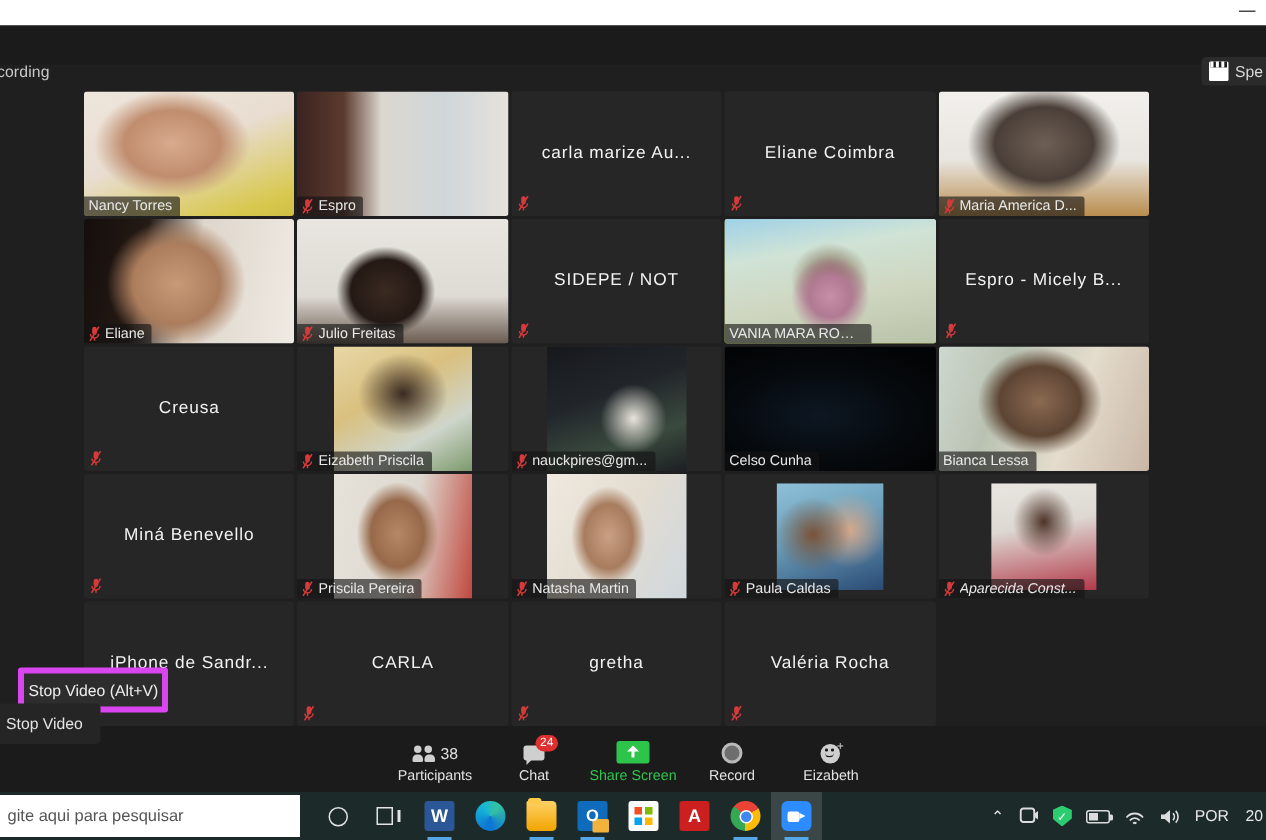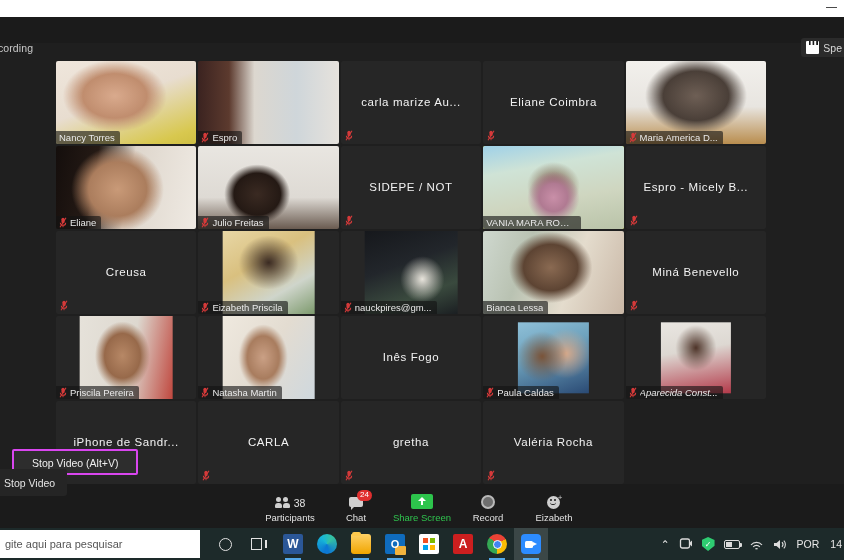--- a/index.html
+++ b/index.html
@@ -186,22 +186,22 @@
   }
 
   
   .stopvideo-btn {
     position:absolute; left:-8px; bottom:32px;
     background:#252525; padding:4px 12px 5px 12px; border-radius:3px;
   }
   .stopvideo-btn .t { font-size:10.5px; color:#e4e4e4; white-space:nowrap; }
   .tooltip {
     position:absolute; left:12px; bottom:53px;
-    background:#2d2d2d; border:2px solid #d946ef;
-    padding:2px 18px; border-radius:2px;
+    background:#2d2d2d; border:4px solid #d946ef;
+    padding:2px 3px; border-radius:2px;
   }
   .tooltip .t { font-size:10.5px; color:#efefef; white-space:nowrap; }
 
   
   .taskbar {
     position:absolute; left:0; bottom:0; width:844px; height:32px;
     background:#1d2a2a;
     display:flex; align-items:center;
   }
   .search-box {
@@ -432,20 +432,26 @@
               <rect x="3" y="1" width="4" height="7" rx="2" fill="#d63a3a"></rect>
               <path d="M1.6 7.2a3.4 3.4 0 0 0 6.8 0" fill="none" stroke="#d63a3a" stroke-width="1.3"></path>
               <rect x="4.4" y="10.4" width="1.2" height="2.6" fill="#d63a3a"></rect>
               <line x1="1.2" y1="13" x2="8.8" y2="1" stroke="#d63a3a" stroke-width="1.4"></line>
             </svg>
           </span>
           <span class="nm">nauckpires@gm...</span>
         </div>
       </div>
       <div class="tile">
+        <div class="vid" style="background: radial-gradient(70% 60% at 45% 55%, rgb(13, 23, 34) 0%, rgb(6, 10, 14) 60%, rgb(3, 4, 5) 100%) 0% 0% / cover;"></div>
+        <div class="name-strip">
+          <span class="nm">Celso Cunha</span>
+        </div>
+      </div>
+      <div class="tile">
         <div class="vid" style="background: radial-gradient(40% 58% at 48% 44%, rgb(138, 106, 82) 0%, rgb(93, 68, 51) 48%, transparent 74%) 0% 0% / cover, linear-gradient(110deg, rgb(207, 216, 207) 0%, rgb(185, 194, 178) 30%, rgb(228, 220, 205) 62%, rgb(201, 183, 166) 100%);"></div>
         <div class="name-strip">
           <span class="nm">Bianca Lessa</span>
         </div>
       </div>
       <div class="tile">
         <div class="tile-name">Miná Benevello</div>
         <span class="mute-bare">
           <svg class="mic-mute" viewBox="0 0 10 14" aria-hidden="true">
             <rect x="3" y="1" width="4" height="7" rx="2" fill="#d63a3a"></rect>
@@ -475,23 +481,20 @@
           <span>
             <svg class="mic-mute" viewBox="0 0 10 14" aria-hidden="true">
               <rect x="3" y="1" width="4" height="7" rx="2" fill="#d63a3a"></rect>
               <path d="M1.6 7.2a3.4 3.4 0 0 0 6.8 0" fill="none" stroke="#d63a3a" stroke-width="1.3"></path>
               <rect x="4.4" y="10.4" width="1.2" height="2.6" fill="#d63a3a"></rect>
               <line x1="1.2" y1="13" x2="8.8" y2="1" stroke="#d63a3a" stroke-width="1.4"></line>
             </svg>
           </span>
           <span class="nm">Natasha Martin</span>
         </div>
-      </div>
-      <div class="tile">
-        <div class="tile-name">Inês Fogo</div>
       </div>
       <div class="tile">
         <div class="vid-thumb" style="background: radial-gradient(circle at 34% 48%, rgb(122, 83, 56) 0%, transparent 42%) 0% 0% / cover, radial-gradient(circle at 68% 44%, rgb(214, 169, 139) 0%, transparent 40%), linear-gradient(160deg, rgb(143, 192, 216) 0%, rgb(110, 162, 189) 40%, rgb(42, 74, 116) 100%);"></div>
         <div class="name-strip" style="left: 0px; bottom: 0px;">
           <span>
             <svg class="mic-mute" viewBox="0 0 10 14" aria-hidden="true">
               <rect x="3" y="1" width="4" height="7" rx="2" fill="#d63a3a"></rect>
               <path d="M1.6 7.2a3.4 3.4 0 0 0 6.8 0" fill="none" stroke="#d63a3a" stroke-width="1.3"></path>
               <rect x="4.4" y="10.4" width="1.2" height="2.6" fill="#d63a3a"></rect>
               <line x1="1.2" y1="13" x2="8.8" y2="1" stroke="#d63a3a" stroke-width="1.4"></line>
@@ -680,16 +683,16 @@
         </svg>
       </span>
       <span class="ti">
         <svg width="15" height="13" viewBox="0 0 15 13" aria-hidden="true">
           <path d="M1 5 H3.5 L7 2 V11 L3.5 8 H1 Z" fill="#dcdcdc"></path>
           <path d="M9 4.2 A3.4 3.4 0 0 1 9 8.8" fill="none" stroke="#dcdcdc" stroke-width="1.1"></path>
           <path d="M10.8 2.6 A5.6 5.6 0 0 1 10.8 10.4" fill="none" stroke="#dcdcdc" stroke-width="1.1"></path>
         </svg>
       </span>
       <span class="lang">POR</span>
-      <span class="clock">14</span>
+      <span class="clock">20</span>
     </div>
   </div>
 </div>
 
 </body></html>

